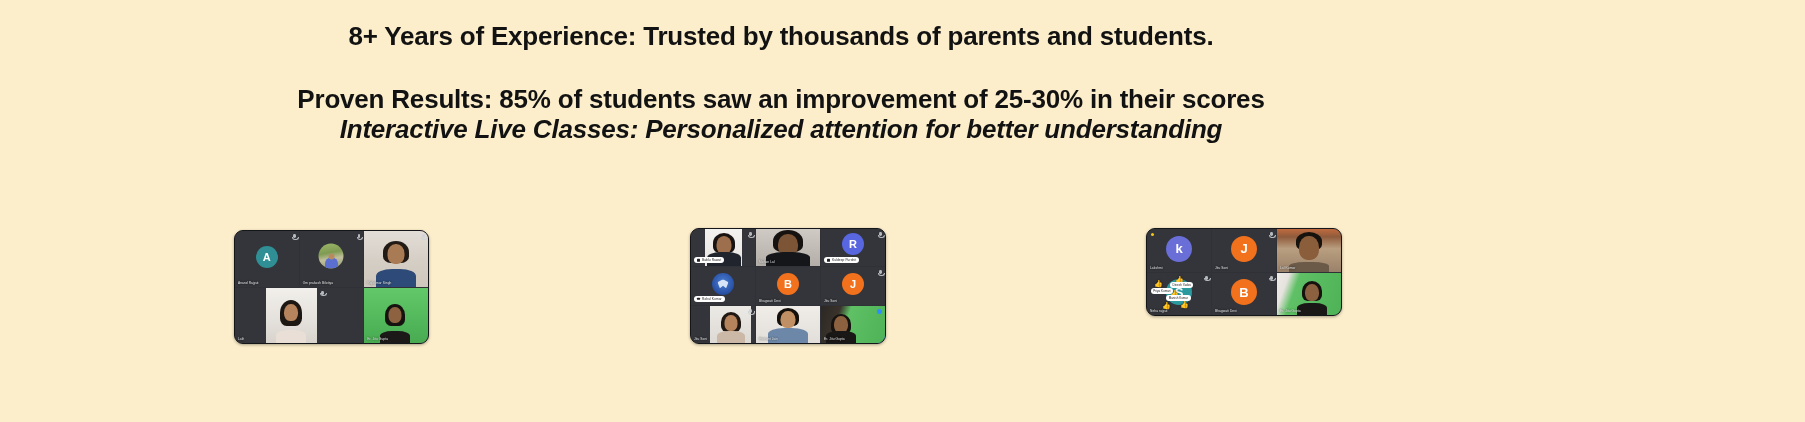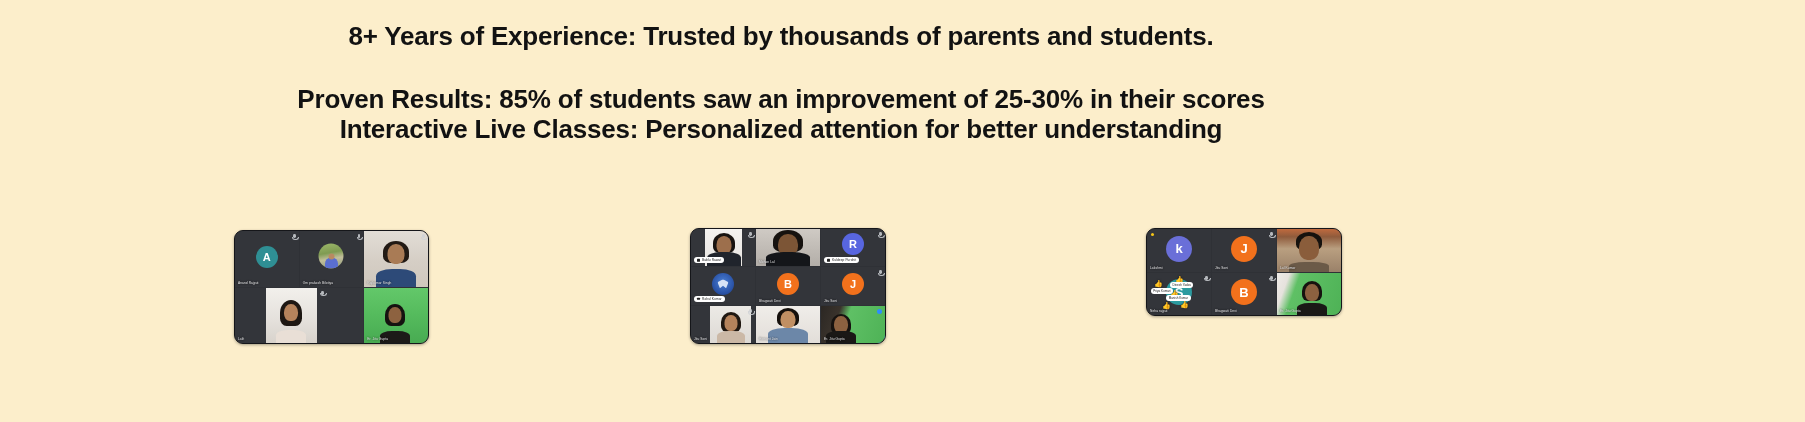--- a/index.html
+++ b/index.html
@@ -21,21 +21,21 @@
   .headline{
     color:#121212;
     font-weight:bold;
     font-size:26px;
     letter-spacing:-0.2px;
     text-align:center;
     line-height:1.15;
   }
   .h1{margin-bottom:33px;}
   .h2{}
-  .h3{margin-bottom:0;}
+  .h3{margin-bottom:0;font-style:italic;}
 
   
   .shots{
     position:absolute;top:228px;left:0;width:1805px;height:130px;
   }
   .shot{
     position:absolute;
     background:#2f3136;
     border-radius:9px;
     overflow:hidden;

